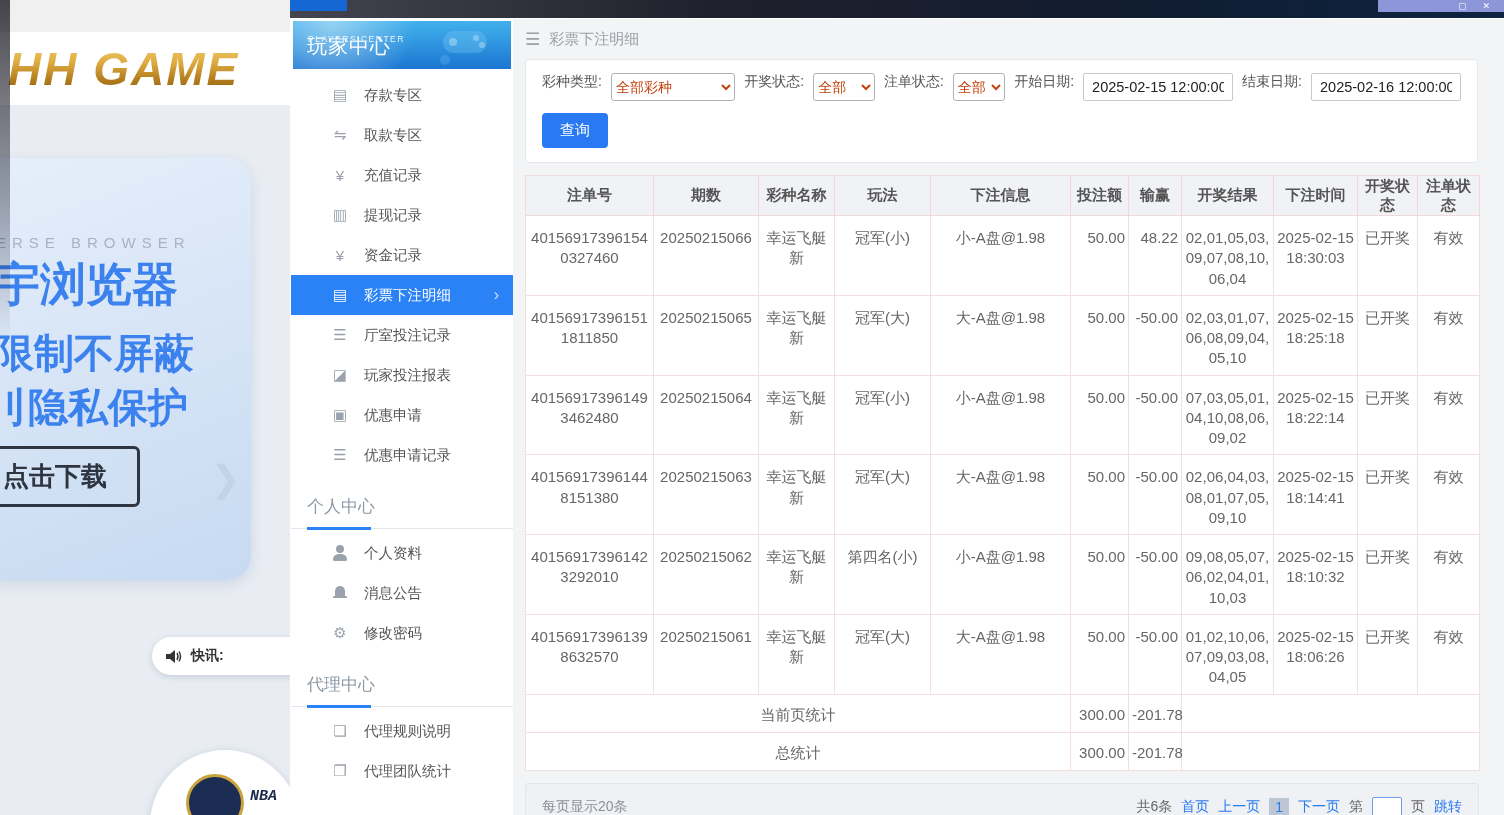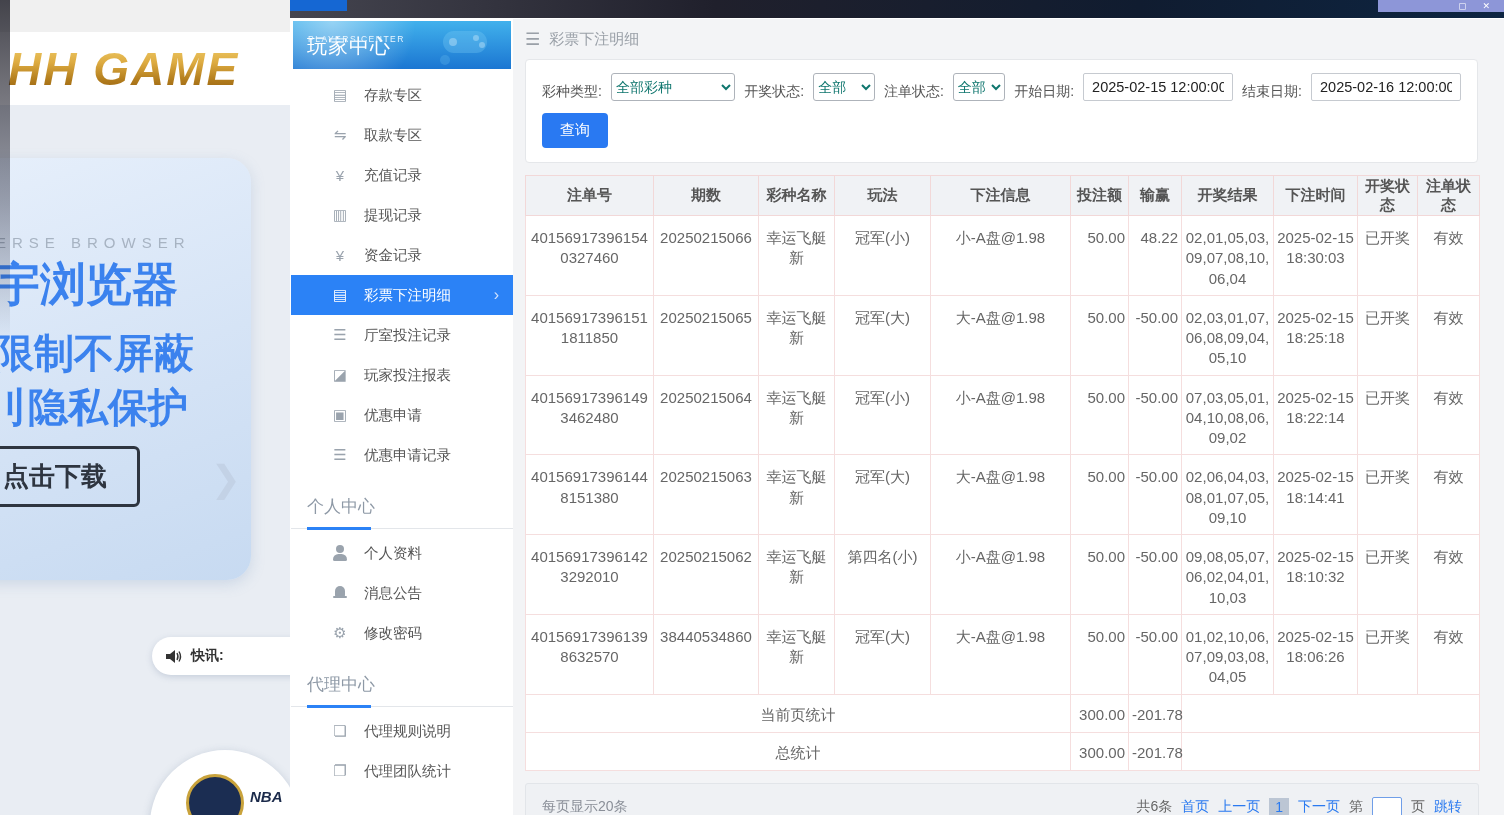--- a/index.html
+++ b/index.html
@@ -24,21 +24,21 @@
   .banner-btn { position:absolute; left:-8px; top:288px; border:3px solid #2e3540; border-radius:6px; padding:10px 30px 10px 38px;
     font-size:26px; font-weight:bold; color:#2e3540; background:transparent; white-space:nowrap; }
   .banner-chevron { position:absolute; right:10px; top:300px; font-size:36px; color:#c3d2e6; }
   .ticker { position:absolute; left:152px; top:637px; width:210px; height:38px; background:#ffffff; border-radius:19px;
     box-shadow:0 2px 6px rgba(100,120,150,.25); display:flex; align-items:center; padding-left:14px; gap:8px; }
   .ticker-label { font-size:14px; font-weight:bold; color:#333; }
   .nba-circle { position:absolute; left:150px; top:750px; width:150px; height:150px; background:#ffffff; border-radius:50%;
     box-shadow:0 2px 8px rgba(100,120,150,.3); }
   .nba-logo { position:absolute; left:36px; top:24px; width:58px; height:58px; border-radius:50%;
     background:#1b2d52; border:3px solid #c9a33c; }
-  .nba-label { position:absolute; left:100px; top:38px; font-size:15px; font-weight:bold; font-style:italic; color:#1b2a4a; }
+  .nba-label { position:absolute; left:100px; top:38px; font-size:15px; font-weight:bold; font-style:italic; color:#1b2a4a;font-family:Liberation Mono, monospace; }
 
   
   .topbar { position:absolute; left:290px; top:0; right:0; height:18px;
     background:linear-gradient(90deg,#45454f 0%,#20202c 35%,#101c30 70%,#0d2542 100%); }
   .topbar-blue { position:absolute; left:0; top:0; width:57px; height:11px; background:#1567d3; }
   .topbar-peri { position:absolute; right:0; top:0; width:126px; height:12px; background:#8d96d8; display:flex; align-items:center;
     justify-content:flex-end; gap:16px; padding-right:14px; }
   .winbtn { color:#ffffff; font-size:9px; line-height:9px; cursor:default; }
 
   
@@ -72,23 +72,23 @@
   .cssicon.person::after { content:""; position:absolute; left:2px; top:9px; width:14px; height:7px; background:#9aa3ad;
     border-radius:7px 7px 2px 2px; }
 
   
   .main { flex:1; padding:0 26px 0 12px; min-width:0; }
   .page-title-row { height:40px; display:flex; align-items:center; gap:9px; color:#9aa0a8; }
   .hamburger { font-size:17px; color:#9aa0a8; }
   .page-title { font-size:15px; color:#9aa0a8; }
 
   .filter-card { background:#ffffff; border:1px solid #e5e7ea; border-radius:4px; padding:13px 16px 14px 16px; }
-  .filter-row { display:flex; align-items:flex-end; gap:9px; flex-wrap:nowrap; }
+  .filter-row { display:flex; align-items:flex-start; gap:9px; flex-wrap:nowrap; }
   .f-label { font-size:14px; color:#555; white-space:nowrap; }
-  .f-select { height:28px; border:1px solid #aeb3ba; border-radius:3px; background:#fff; font-size:14px; color:#0f766e;
+  .f-select { height:28px; border:1px solid #aeb3ba; border-radius:3px; background:#fff; font-size:14px; color:#c2410c;
     font-family:"Liberation Sans","DejaVu Sans",sans-serif; }
   .f-select.w-lg { width:133px; } .f-select.w-md { width:66px; } .f-select.w-sm { width:56px; }
   .f-date { height:28px; width:150px; border:1px solid #c6cad0; border-radius:2px; font-size:14.5px; color:#222;
     padding:11px 8px; font-family:"Liberation Sans","DejaVu Sans",sans-serif; }
   .query-btn { margin-top:12px; background:#2979f2; color:#fff; border:none; border-radius:4px; font-size:15px;
     padding:8px 18px; cursor:pointer; font-family:"Liberation Sans","DejaVu Sans",sans-serif; }
 
   table.bets { margin-top:12px; width:954px; border-collapse:collapse; background:#fff; table-layout:fixed; }
   table.bets th { background:#f0f2f5; border:1px solid #f2d8d8; font-size:15px; color:#555; font-weight:bold;
     height:40px; padding:0 2px; }
@@ -352,21 +352,21 @@
             <td class="c-c">小-A盘@1.98</td>
             <td class="c-r">50.00</td>
             <td class="c-r">-50.00</td>
             <td class="c-c c-break">09,08,05,07,06,02,04,01,10,03</td>
             <td class="c-c">2025-02-15 18:10:32</td>
             <td class="c-c">已开奖</td>
             <td class="c-c">有效</td>
           </tr>
           <tr class="datarow">
             <td class="c-c c-break">401569173961398632570</td>
-            <td class="c-c">38440534860</td>
+            <td class="c-c">20250215061</td>
             <td class="c-c">幸运飞艇新</td>
             <td class="c-c">冠军(大)</td>
             <td class="c-c">大-A盘@1.98</td>
             <td class="c-r">50.00</td>
             <td class="c-r">-50.00</td>
             <td class="c-c c-break">01,02,10,06,07,09,03,08,04,05</td>
             <td class="c-c">2025-02-15 18:06:26</td>
             <td class="c-c">已开奖</td>
             <td class="c-c">有效</td>
           </tr>

